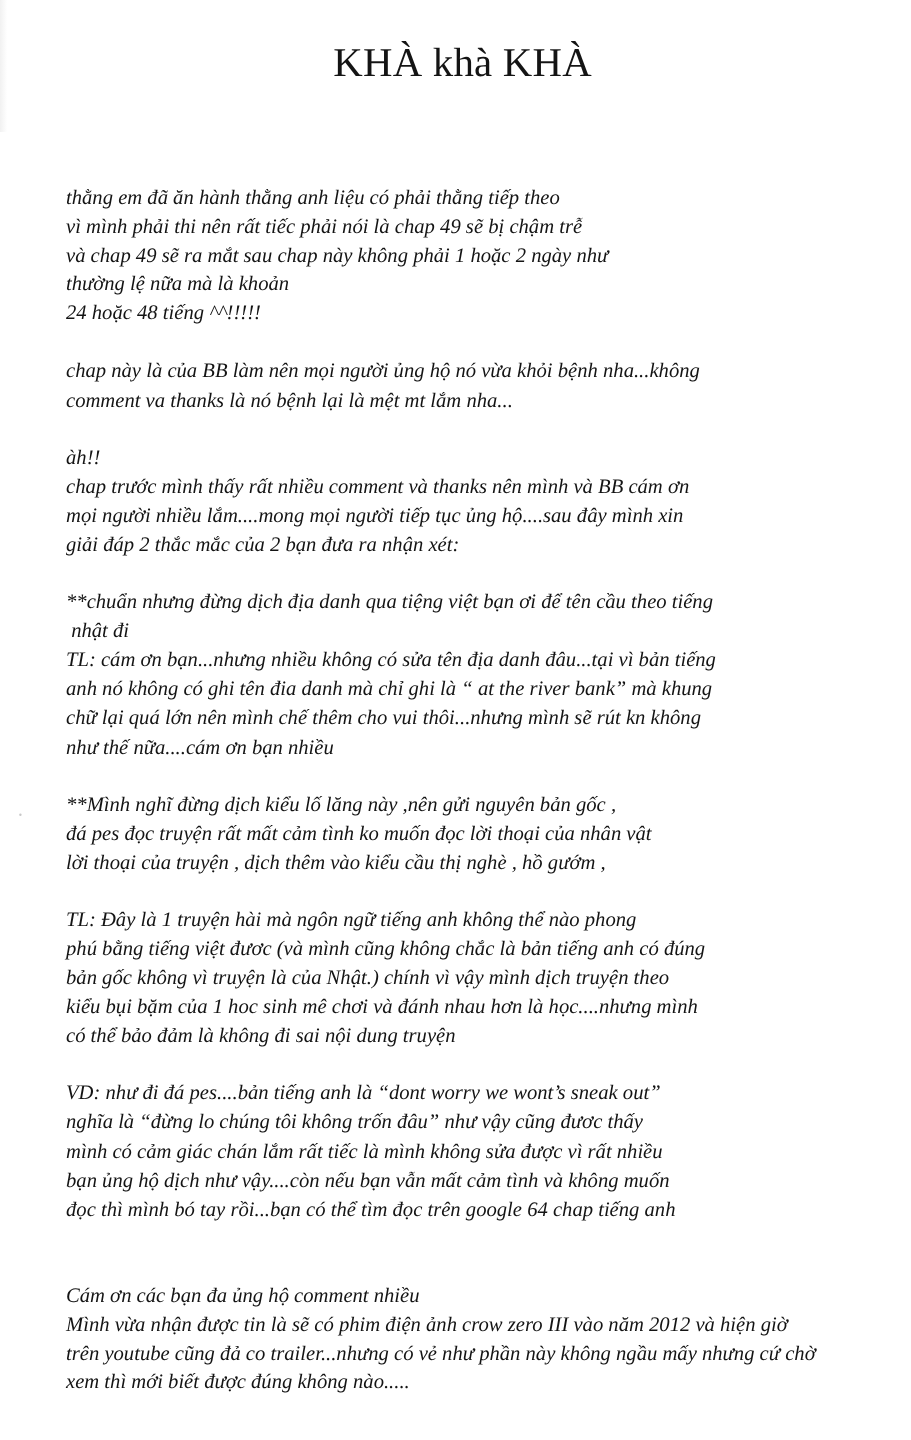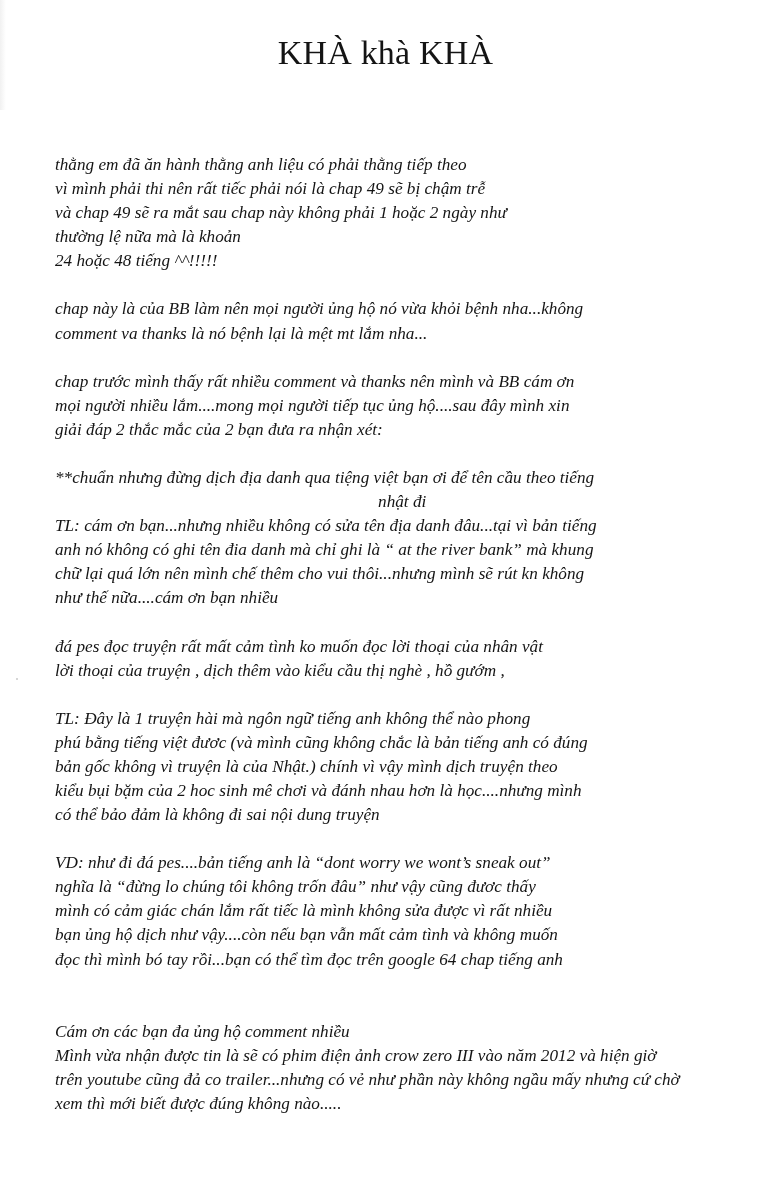--- a/index.html
+++ b/index.html
@@ -85,47 +85,49 @@
   </p>
   <div class="gap"></div>
 
   <p class="para">
     <span class="line">chap này là của BB làm nên mọi người ủng hộ nó vừa khỏi bệnh nha...không</span>
     <span class="line">comment va thanks là nó bệnh lại là mệt mt lắm nha...</span>
   </p>
   <div class="gap"></div>
 
   <p class="para">
+    <span class="line">àh!!</span>
     <span class="line">chap trước mình thấy rất nhiều comment và thanks nên mình và BB cám ơn</span>
     <span class="line">mọi người nhiều lắm....mong mọi người tiếp tục ủng hộ....sau đây mình xin</span>
     <span class="line">giải đáp 2 thắc mắc của 2 bạn đưa ra nhận xét:</span>
   </p>
   <div class="gap"></div>
 
   <p class="para">
     <span class="line">**chuẩn nhưng đừng dịch địa danh qua tiệng việt bạn ơi để tên cầu theo tiếng</span>
-    <span class="line" style="white-space:pre;text-align:center;"> nhật đi</span>
+    <span class="line" style="white-space:pre;"> nhật đi</span>
     <span class="line">TL: cám ơn bạn...nhưng nhiều không có sửa tên địa danh đâu...tại vì bản tiếng</span>
     <span class="line">anh nó không có ghi tên đia danh mà chỉ ghi là “ at the river bank” mà khung</span>
     <span class="line">chữ lại quá lớn nên mình chế thêm cho vui thôi...nhưng mình sẽ rút kn không</span>
     <span class="line">như thế nữa....cám ơn bạn nhiều</span>
   </p>
   <div class="gap"></div>
 
   <p class="para">
+    <span class="line">**Mình nghĩ đừng dịch kiểu lố lăng này ,nên gửi nguyên bản gốc ,</span>
     <span class="line">đá pes đọc truyện rất mất cảm tình ko muốn đọc lời thoại của nhân vật</span>
     <span class="line">lời thoại của truyện , dịch thêm vào kiểu cầu thị nghè , hồ gướm ,</span>
   </p>
   <div class="gap"></div>
 
   <p class="para">
     <span class="line">TL: Đây là 1 truyện hài mà ngôn ngữ tiếng anh không thể nào phong</span>
     <span class="line">phú bằng tiếng việt đươc (và mình cũng không chắc là bản tiếng anh có đúng</span>
     <span class="line">bản gốc không vì truyện là của Nhật.) chính vì vậy mình dịch truyện theo</span>
-    <span class="line">kiểu bụi bặm của 2 hoc sinh mê chơi và đánh nhau hơn là học....nhưng mình</span>
+    <span class="line">kiểu bụi bặm của 1 hoc sinh mê chơi và đánh nhau hơn là học....nhưng mình</span>
     <span class="line">có thể bảo đảm là không đi sai nội dung truyện</span>
   </p>
   <div class="gap"></div>
 
   <p class="para">
     <span class="line">VD: như đi đá pes....bản tiếng anh là “dont worry we wont’s sneak out”</span>
     <span class="line">nghĩa là “đừng lo chúng tôi không trốn đâu” như vậy cũng đươc thấy</span>
     <span class="line">mình có cảm giác chán lắm rất tiếc là mình không sửa được vì rất nhiều</span>
     <span class="line">bạn ủng hộ dịch như vậy....còn nếu bạn vẫn mất cảm tình và không muốn</span>
     <span class="line">đọc thì mình bó tay rồi...bạn có thể tìm đọc trên google 64 chap tiếng anh</span>

